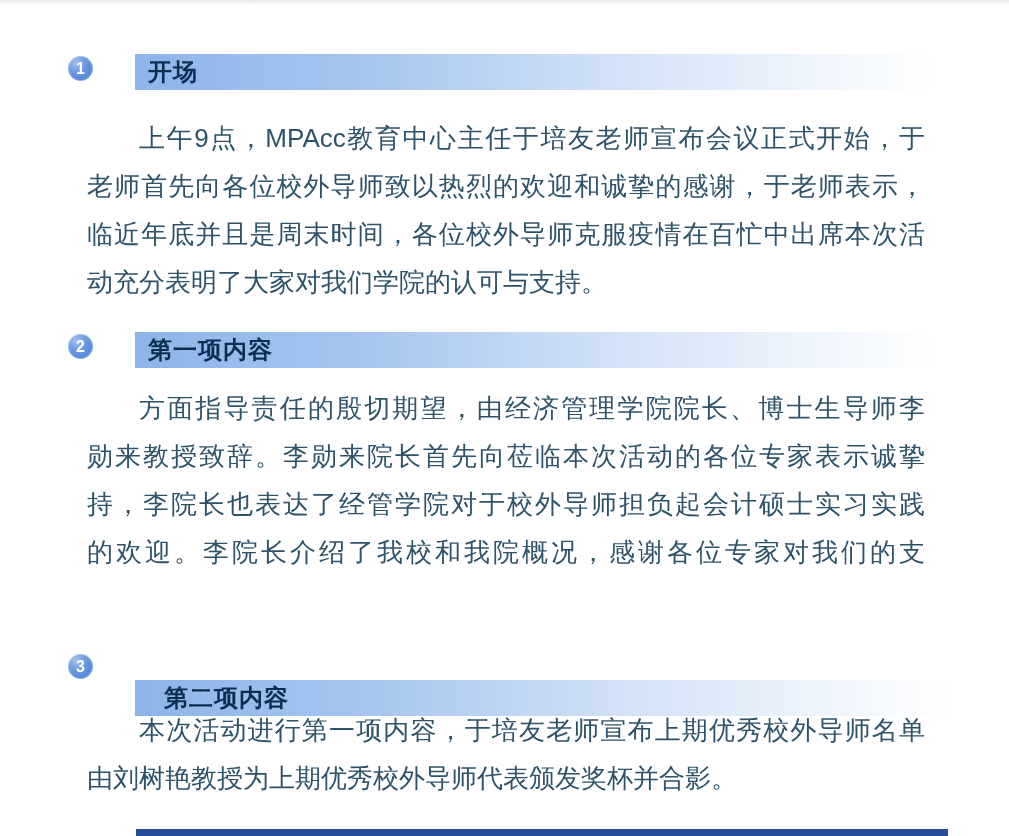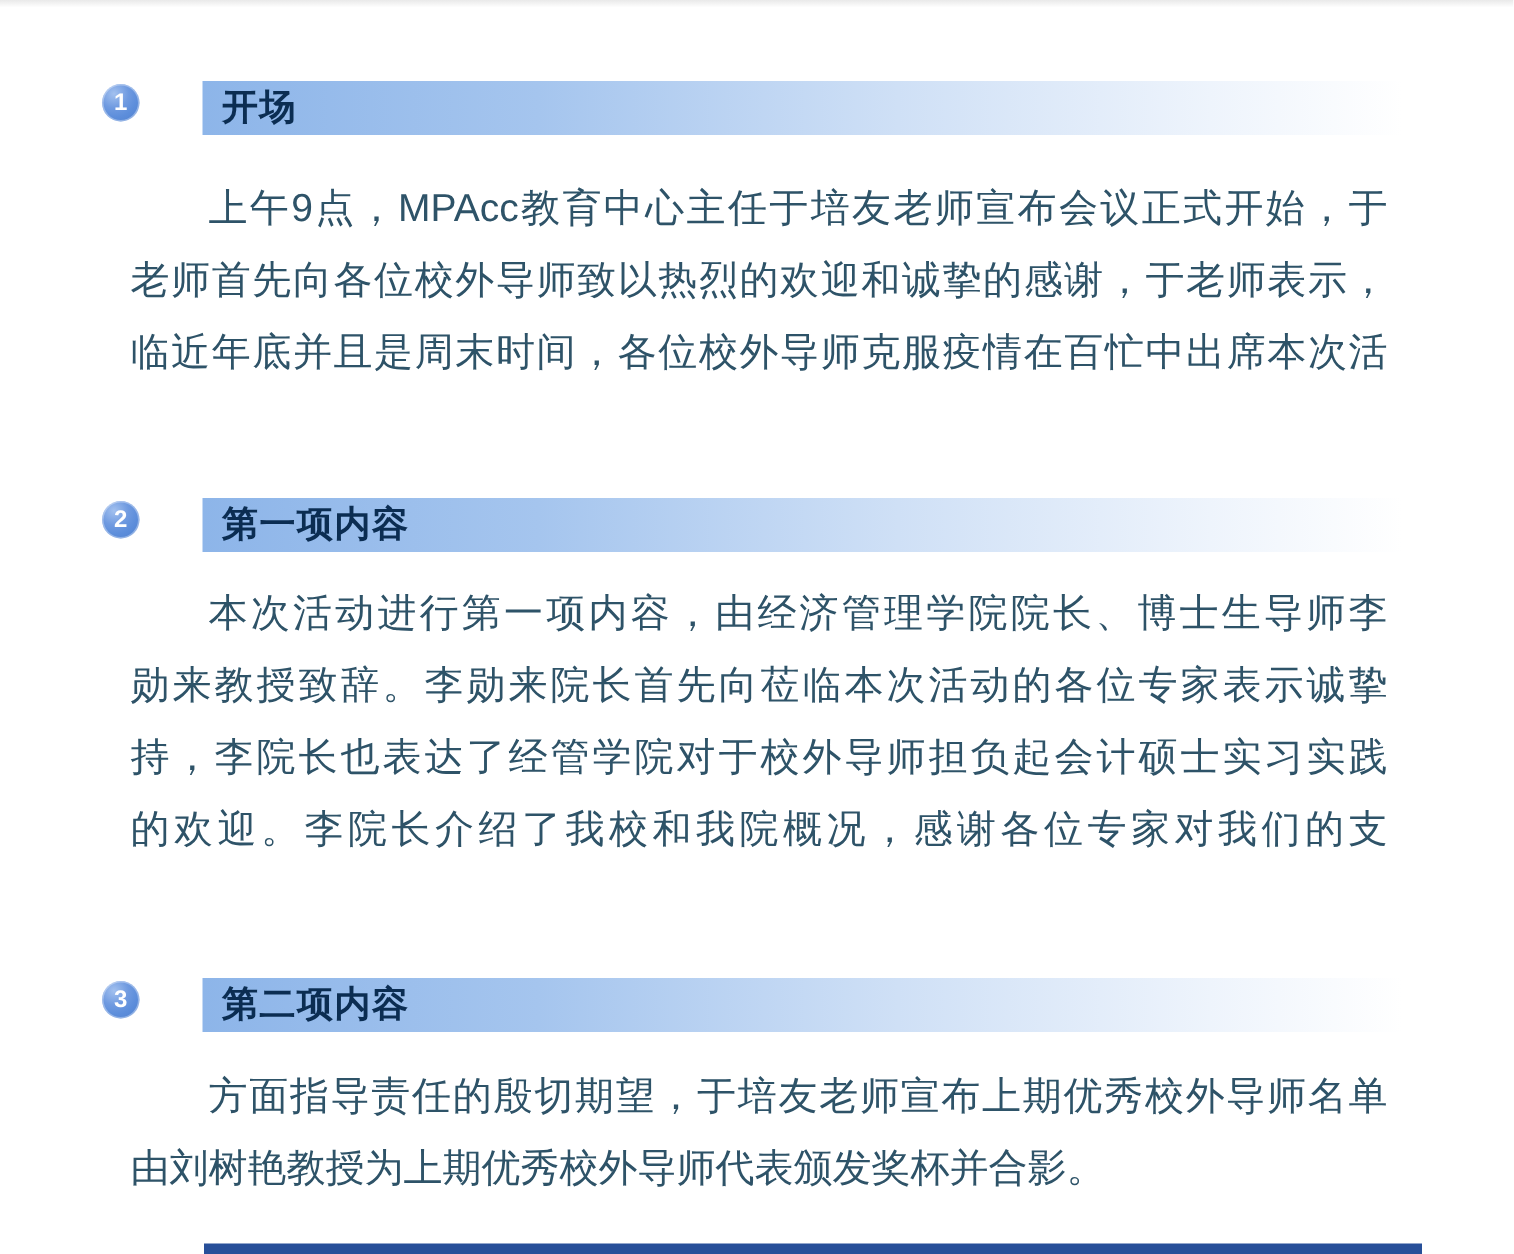--- a/index.html
+++ b/index.html
@@ -78,21 +78,21 @@
   
   .badge.s1 { top: 56px; }
   .bar.s1   { top: 54px; }
   .para.p1  { top: 114px; }
 
   .badge.s2 { top: 334px; }
   .bar.s2   { top: 332px; }
   .para.p2  { top: 384px; }
 
   .badge.s3 { top: 654px; }
-  .bar.s3   { top: 652px; }
+  .bar.s3   { top: 680px; padding-left: 16px; }
   .para.p3  { top: 706px; }
 
   .bottom-divider {
     position: absolute;
     left: 136px; top: 829px;
     width: 812px; height: 8px;
     background: #274f99;
   }
 </style>
 </head>
@@ -101,35 +101,36 @@
 <div class="top-edge"></div>
 
 <div class="badge s1">1</div>
 <div class="header-bar bar s1">
   <span class="header-title">开场</span>
 </div>
 <div class="para p1">
   <div class="line first">上午9点，MPAcc教育中心主任于培友老师宣布会议正式开始，于</div>
   <div class="line">老师首先向各位校外导师致以热烈的欢迎和诚挚的感谢，于老师表示，</div>
   <div class="line">临近年底并且是周末时间，各位校外导师克服疫情在百忙中出席本次活</div>
+  <div class="line last">动充分表明了大家对我们学院的认可与支持。</div>
 </div>
 
 <div class="badge s2">2</div>
 <div class="header-bar bar s2">
   <span class="header-title">第一项内容</span>
 </div>
 <div class="para p2">
-  <div class="line first">本次活动进行第一项内容，由经济管理学院院长、博士生导师李</div>
+  <div class="line first">方面指导责任的殷切期望，由经济管理学院院长、博士生导师李</div>
   <div class="line">勋来教授致辞。李勋来院长首先向莅临本次活动的各位专家表示诚挚</div>
   <div class="line">持，李院长也表达了经管学院对于校外导师担负起会计硕士实习实践</div>
   <div class="line">的欢迎。李院长介绍了我校和我院概况，感谢各位专家对我们的支</div>
 </div>
 
 <div class="badge s3">3</div>
 <div class="header-bar bar s3">
   <span class="header-title">第二项内容</span>
 </div>
 <div class="para p3">
-  <div class="line first">方面指导责任的殷切期望，于培友老师宣布上期优秀校外导师名单</div>
+  <div class="line first">本次活动进行第一项内容，于培友老师宣布上期优秀校外导师名单</div>
   <div class="line last">由刘树艳教授为上期优秀校外导师代表颁发奖杯并合影。</div>
 </div>
 
 <div class="bottom-divider"></div>
 
 </body></html>

